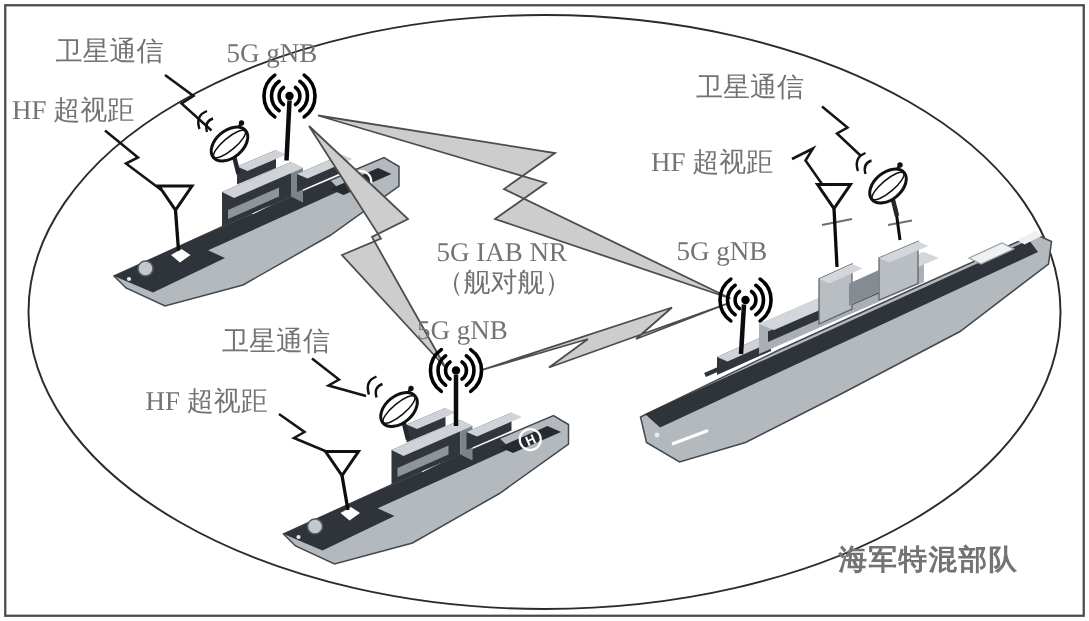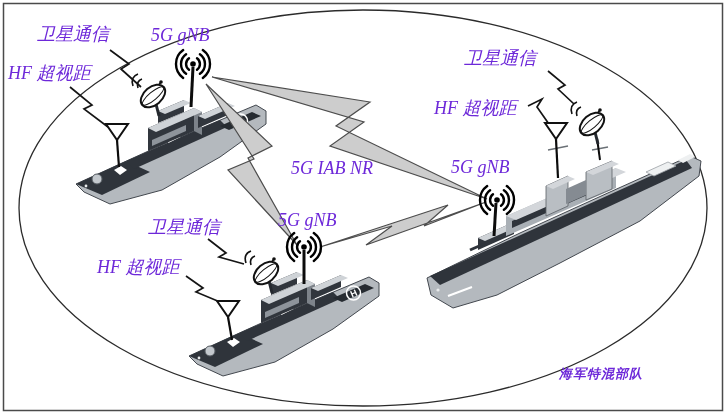--- a/index.html
+++ b/index.html
@@ -6,30 +6,29 @@
   #stage{
     position:relative;
     width:726px;height:414px;
     background:#ffffff;
     overflow:hidden;
     font-family:"Liberation Serif","DejaVu Serif",serif;
   }
   #stage svg{position:absolute;left:0;top:0;}
   .label{
     position:absolute;
-    color:#6d28d9;
+    color:#737373;
     font-size:18px;
     line-height:20px;
     white-space:nowrap;
     font-family:"Liberation Serif","DejaVu Serif",serif;
-    font-style:italic;
   }
   .caption{
     font-weight:bold;
-    font-size:13px;
+    font-size:19px;
     letter-spacing:1px;
   }
   .linklabel span{display:block;}
 </style>
 </head>
 <body>
 
 <div id="stage">
 
 <svg width="726" height="414" viewBox="0 0 726 414">
@@ -168,20 +167,21 @@
 <div class="label" style="left:37px;top:24px">卫星通信</div>
 <div class="label" style="left:151px;top:25px">5G gNB</div>
 <div class="label" style="left:8px;top:63px">HF 超视距</div>
 
 <div class="label" style="left:148px;top:217px">卫星通信</div>
 <div class="label" style="left:97px;top:257px">HF 超视距</div>
 <div class="label" style="left:278px;top:210px">5G gNB</div>
 
 <div class="label linklabel" style="left:291px;top:158px">
   <span>5G IAB NR</span>
+  <span>（舰对舰）</span>
 </div>
 
 <div class="label" style="left:464px;top:48px">卫星通信</div>
 <div class="label" style="left:434px;top:98px">HF 超视距</div>
 <div class="label" style="left:451px;top:157px">5G gNB</div>
 
 <div class="label caption" style="left:559px;top:364px">海军特混部队</div>
 
 </div>
 

